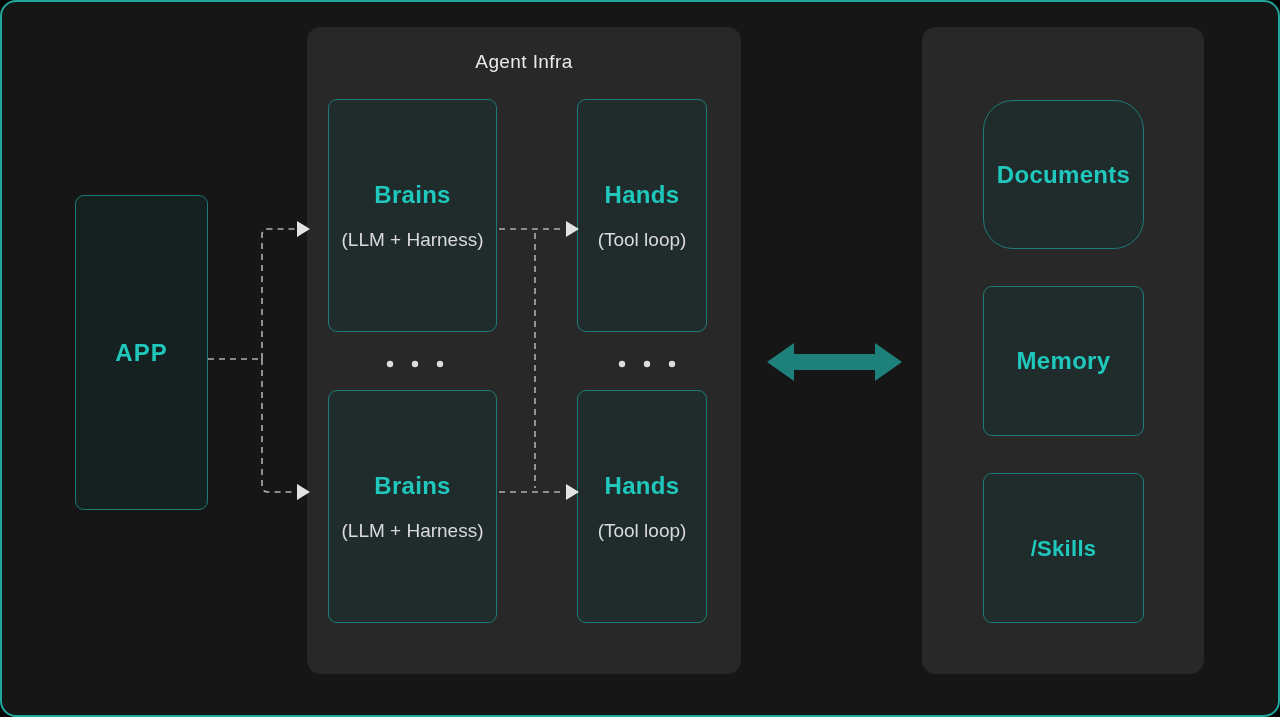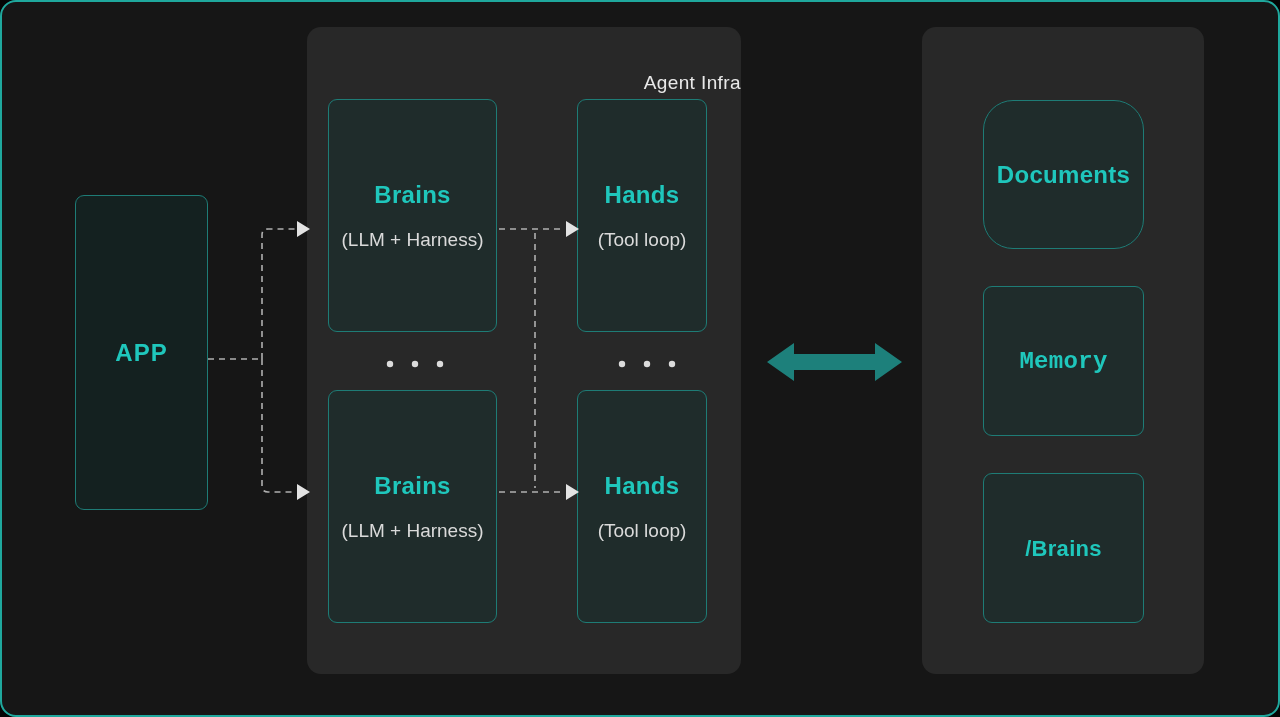--- a/index.html
+++ b/index.html
@@ -16,21 +16,21 @@
     position:absolute; left:0; top:0; width:1278px; height:715px;
     pointer-events:none; z-index:5;
   }
   .panel {
     position:absolute; top:25px; height:647px;
     background:#282828; border-radius:14px; z-index:1;
   }
   .agent-panel { left:305px; width:434px; }
   .data-panel  { left:920px; width:282px; }
   .panel-title {
-    margin:0; padding-top:45px; text-align:right;
+    margin:0; padding-top:24px; text-align:center;
     color:#e9e9e9; font-size:19px; font-weight:400; letter-spacing:.4px;
   }
   .node {
     position:absolute;
     background:#1f2c2b;
     border:1px solid #1e7c76;
     border-radius:9px;
     display:flex; flex-direction:column;
     align-items:center; justify-content:center;
     gap:12px; text-align:center; z-index:2;
@@ -44,21 +44,21 @@
     background:#142120;
   }
   .app-node .t { font-size:24px; letter-spacing:1px; }
   
   .brains-a { left:21px;  top:72px;  width:169px; height:233px; }
   .hands-a  { left:270px; top:72px;  width:130px; height:233px; }
   .brains-b { left:21px;  top:363px; width:169px; height:233px; }
   .hands-b  { left:270px; top:363px; width:130px; height:233px; }
   
   .doc-node   { left:61px; top:73px;  width:161px; height:149px;border-radius:30px; }
-  .mem-node   { left:61px; top:259px; width:161px; height:150px;font-family:Liberation Mono, monospace; }
+  .mem-node   { left:61px; top:259px; width:161px; height:150px; }
   .tools-node { left:61px; top:446px; width:161px; height:150px; gap:2px; }
   .tools-node .t { font-size:22px; line-height:33px; }
 </style>
 </head>
 <body>
 
 <div class="canvas">
 
   <div class="node app-node">
     <span class="t">APP</span>
@@ -92,21 +92,21 @@
 
     <div class="node doc-node">
       <span class="t">Documents</span>
     </div>
 
     <div class="node mem-node">
       <span class="t">Memory</span>
     </div>
 
     <div class="node tools-node">
-      <span class="t">/Brains</span>
+      <span class="t">/Skills</span>
     </div>
   </section>
 
   <svg class="overlay" viewBox="0 0 1278 715">
     <g stroke="#b0b0b0" stroke-width="1.6" fill="none" stroke-dasharray="6 5">
       <path d="M206,357 H260"></path>
       <path d="M260,357 V233 Q260,227 266,227 H294"></path>
       <path d="M260,357 V484 Q260,490 266,490 H294"></path>
       <path d="M497,227 H562"></path>
       <path d="M533,231 V486"></path>

